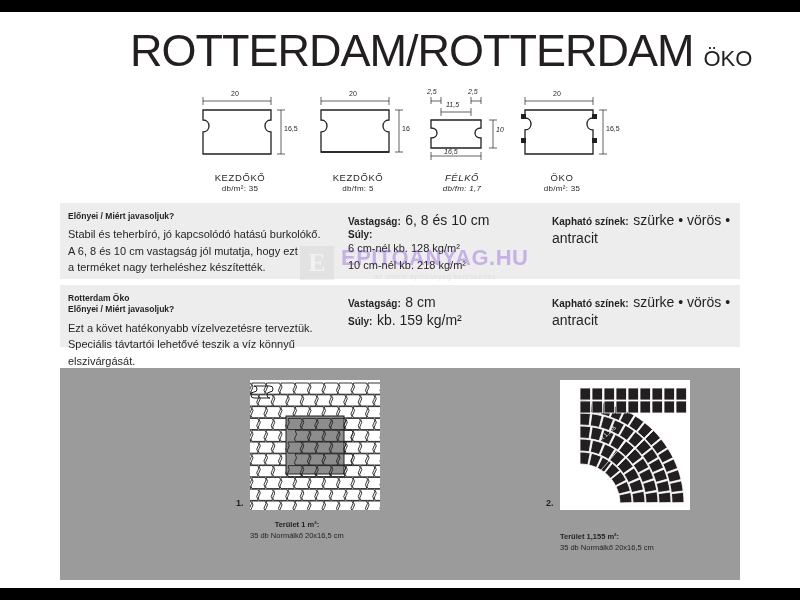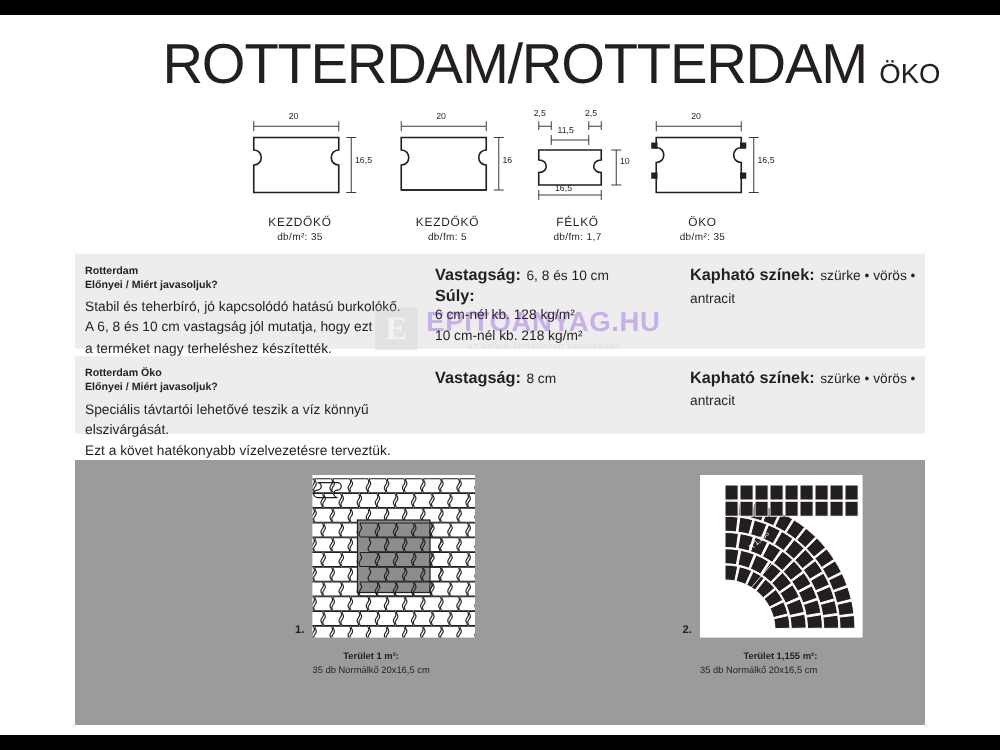--- a/index.html
+++ b/index.html
@@ -53,22 +53,22 @@
   .band{
     position:absolute;left:60px;width:680px;background:#ededed;
   }
   .band.b1{top:203px;height:76px;}
   .band.b2{top:285px;height:62px;}
   .band .col-a{position:absolute;left:8px;top:8px;width:275px;}
   .band .col-b{position:absolute;left:288px;top:8px;width:200px;}
   .band .col-c{position:absolute;left:492px;top:8px;width:190px;}
   .hl{font-size:8.5px;font-weight:bold;color:#231f20;line-height:1.35;}
   .tx{font-size:11px;color:#231f20;line-height:1.5;}
-  .lbl{font-size:13px;font-weight:bold;color:#231f20;}
-  .val{font-size:11px;color:#231f20;font-weight:normal;}
+  .lbl{font-size:10px;font-weight:bold;color:#231f20;}
+  .val{font-size:14px;color:#231f20;font-weight:normal;}
 
   
   .wm{
     position:absolute;left:300px;top:240px;width:330px;height:46px;
     display:flex;align-items:center;opacity:.30;pointer-events:none;
   }
   .wm .wm-e{
     width:34px;height:34px;background:#c9c9c9;color:#fff;
     font-size:26px;font-weight:bold;display:flex;align-items:center;justify-content:center;
     font-family:"Liberation Serif", serif;
@@ -137,21 +137,21 @@
         <line x1="96" y1="18" x2="96" y2="60" stroke="#231f20" stroke-width="0.7"></line>
         <line x1="92" y1="18" x2="100" y2="18" stroke="#231f20" stroke-width="0.7"></line>
         <line x1="92" y1="60" x2="100" y2="60" stroke="#231f20" stroke-width="0.7"></line>
       </svg>
       <div class="dimlabel" style="left:46px;top:-2px;">20</div>
       <div class="dimlabel" style="left:99px;top:33px;">16</div>
       <div class="cap">KEZDŐKŐ</div>
       <div class="cap2">db/fm: 5</div>
     </div>
 
-    <div class="prof" style="left:222px;top:0px;width:110px;">
+    <div class="prof" style="left:222px;top:0px;width:110px;font-style:italic;">
       <svg width="110" height="72" viewBox="0 0 110 72">
 
         <line x1="24" y1="5" x2="24" y2="12" stroke="#231f20" stroke-width="0.7"></line>
         <line x1="34" y1="5" x2="34" y2="12" stroke="#231f20" stroke-width="0.7"></line>
         <line x1="24" y1="9" x2="34" y2="9" stroke="#231f20" stroke-width="0.7"></line>
         <line x1="64" y1="5" x2="64" y2="12" stroke="#231f20" stroke-width="0.7"></line>
         <line x1="74" y1="5" x2="74" y2="12" stroke="#231f20" stroke-width="0.7"></line>
         <line x1="64" y1="9" x2="74" y2="9" stroke="#231f20" stroke-width="0.7"></line>
 
         <line x1="34" y1="20" x2="64" y2="20" stroke="#231f20" stroke-width="0.7"></line>
@@ -195,21 +195,20 @@
       <div class="dimlabel" style="left:46px;top:-2px;">20</div>
       <div class="dimlabel" style="left:99px;top:33px;">16,5</div>
       <div class="cap">ÖKO</div>
       <div class="cap2">db/m²: 35</div>
     </div>
 
   </div>
 
   <div class="band b1">
     <div class="col-a">
-      <div class="hl">Rotterdam</div>
       <div class="hl" style="margin-bottom:4px;">Előnyei / Miért javasoljuk?</div>
       <div class="tx">Stabil és teherbíró, jó kapcsolódó hatású burkolókő.</div>
       <div class="tx">A 6, 8 és 10 cm vastagság jól mutatja, hogy ezt</div>
       <div class="tx">a terméket nagy terheléshez készítették.</div>
     </div>
     <div class="col-b">
       <div>
         <span class="lbl">Vastagság:</span>
         <span class="val">6, 8 és 10 cm</span>
       </div>
@@ -228,27 +227,31 @@
     <div class="wm-t">
       <div class="wm-t1">EPITOANYAG.HU</div>
       <div class="wm-t2">az online építőanyag kereskedés</div>
     </div>
   </div>
 
   <div class="band b2">
     <div class="col-a">
       <div class="hl">Rotterdam Öko</div>
       <div class="hl" style="margin-bottom:4px;">Előnyei / Miért javasoljuk?</div>
+      <div class="tx">Ezt a követ hatékonyabb vízelvezetésre terveztük.</div>
       <div class="tx">Speciális távtartói lehetővé teszik a víz könnyű elszivárgását.</div>
-      <div class="tx">Ezt a követ hatékonyabb vízelvezetésre terveztük.</div>
     </div>
     <div class="col-b">
       <div>
         <span class="lbl">Vastagság:</span>
         <span class="val">8 cm</span>
+      </div>
+      <div>
+        <span class="lbl">Súly:</span>
+        <span class="val">kb. 159 kg/m²</span>
       </div>
     </div>
     <div class="col-c">
       <span class="lbl">Kapható színek:</span>
       <span class="val">szürke • vörös • antracit</span>
     </div>
   </div>
 
   <div class="panel">
 
@@ -485,20 +488,20 @@
             <rect x="116" y="21" width="10.5" height="12" fill="#231f20" stroke="#ffffff" stroke-width="0.8"></rect>
           </g>
 
         <path id="hook" d="" fill="#ffffff"></path>
 
         <line x1="22" y1="112" x2="74" y2="52" stroke="#ffffff" stroke-width="0.7"></line>
       </svg>
       <div class="radlbl" style="left:38px;top:50px;transform:rotate(-41deg);">R 1,265</div>
       <div class="fignum" style="left:-14px;top:118px;">2.</div>
     </div>
-    <div class="capbox" style="left:500px;top:152px;text-align:right;">
+    <div class="capbox" style="left:500px;top:164px;">
       <b>Terület 1,155 m²:</b><br>
       <span>35 db Normálkő 20x16,5 cm</span>
     </div>
 
   </div>
 
 </div>
 
 </body></html>

